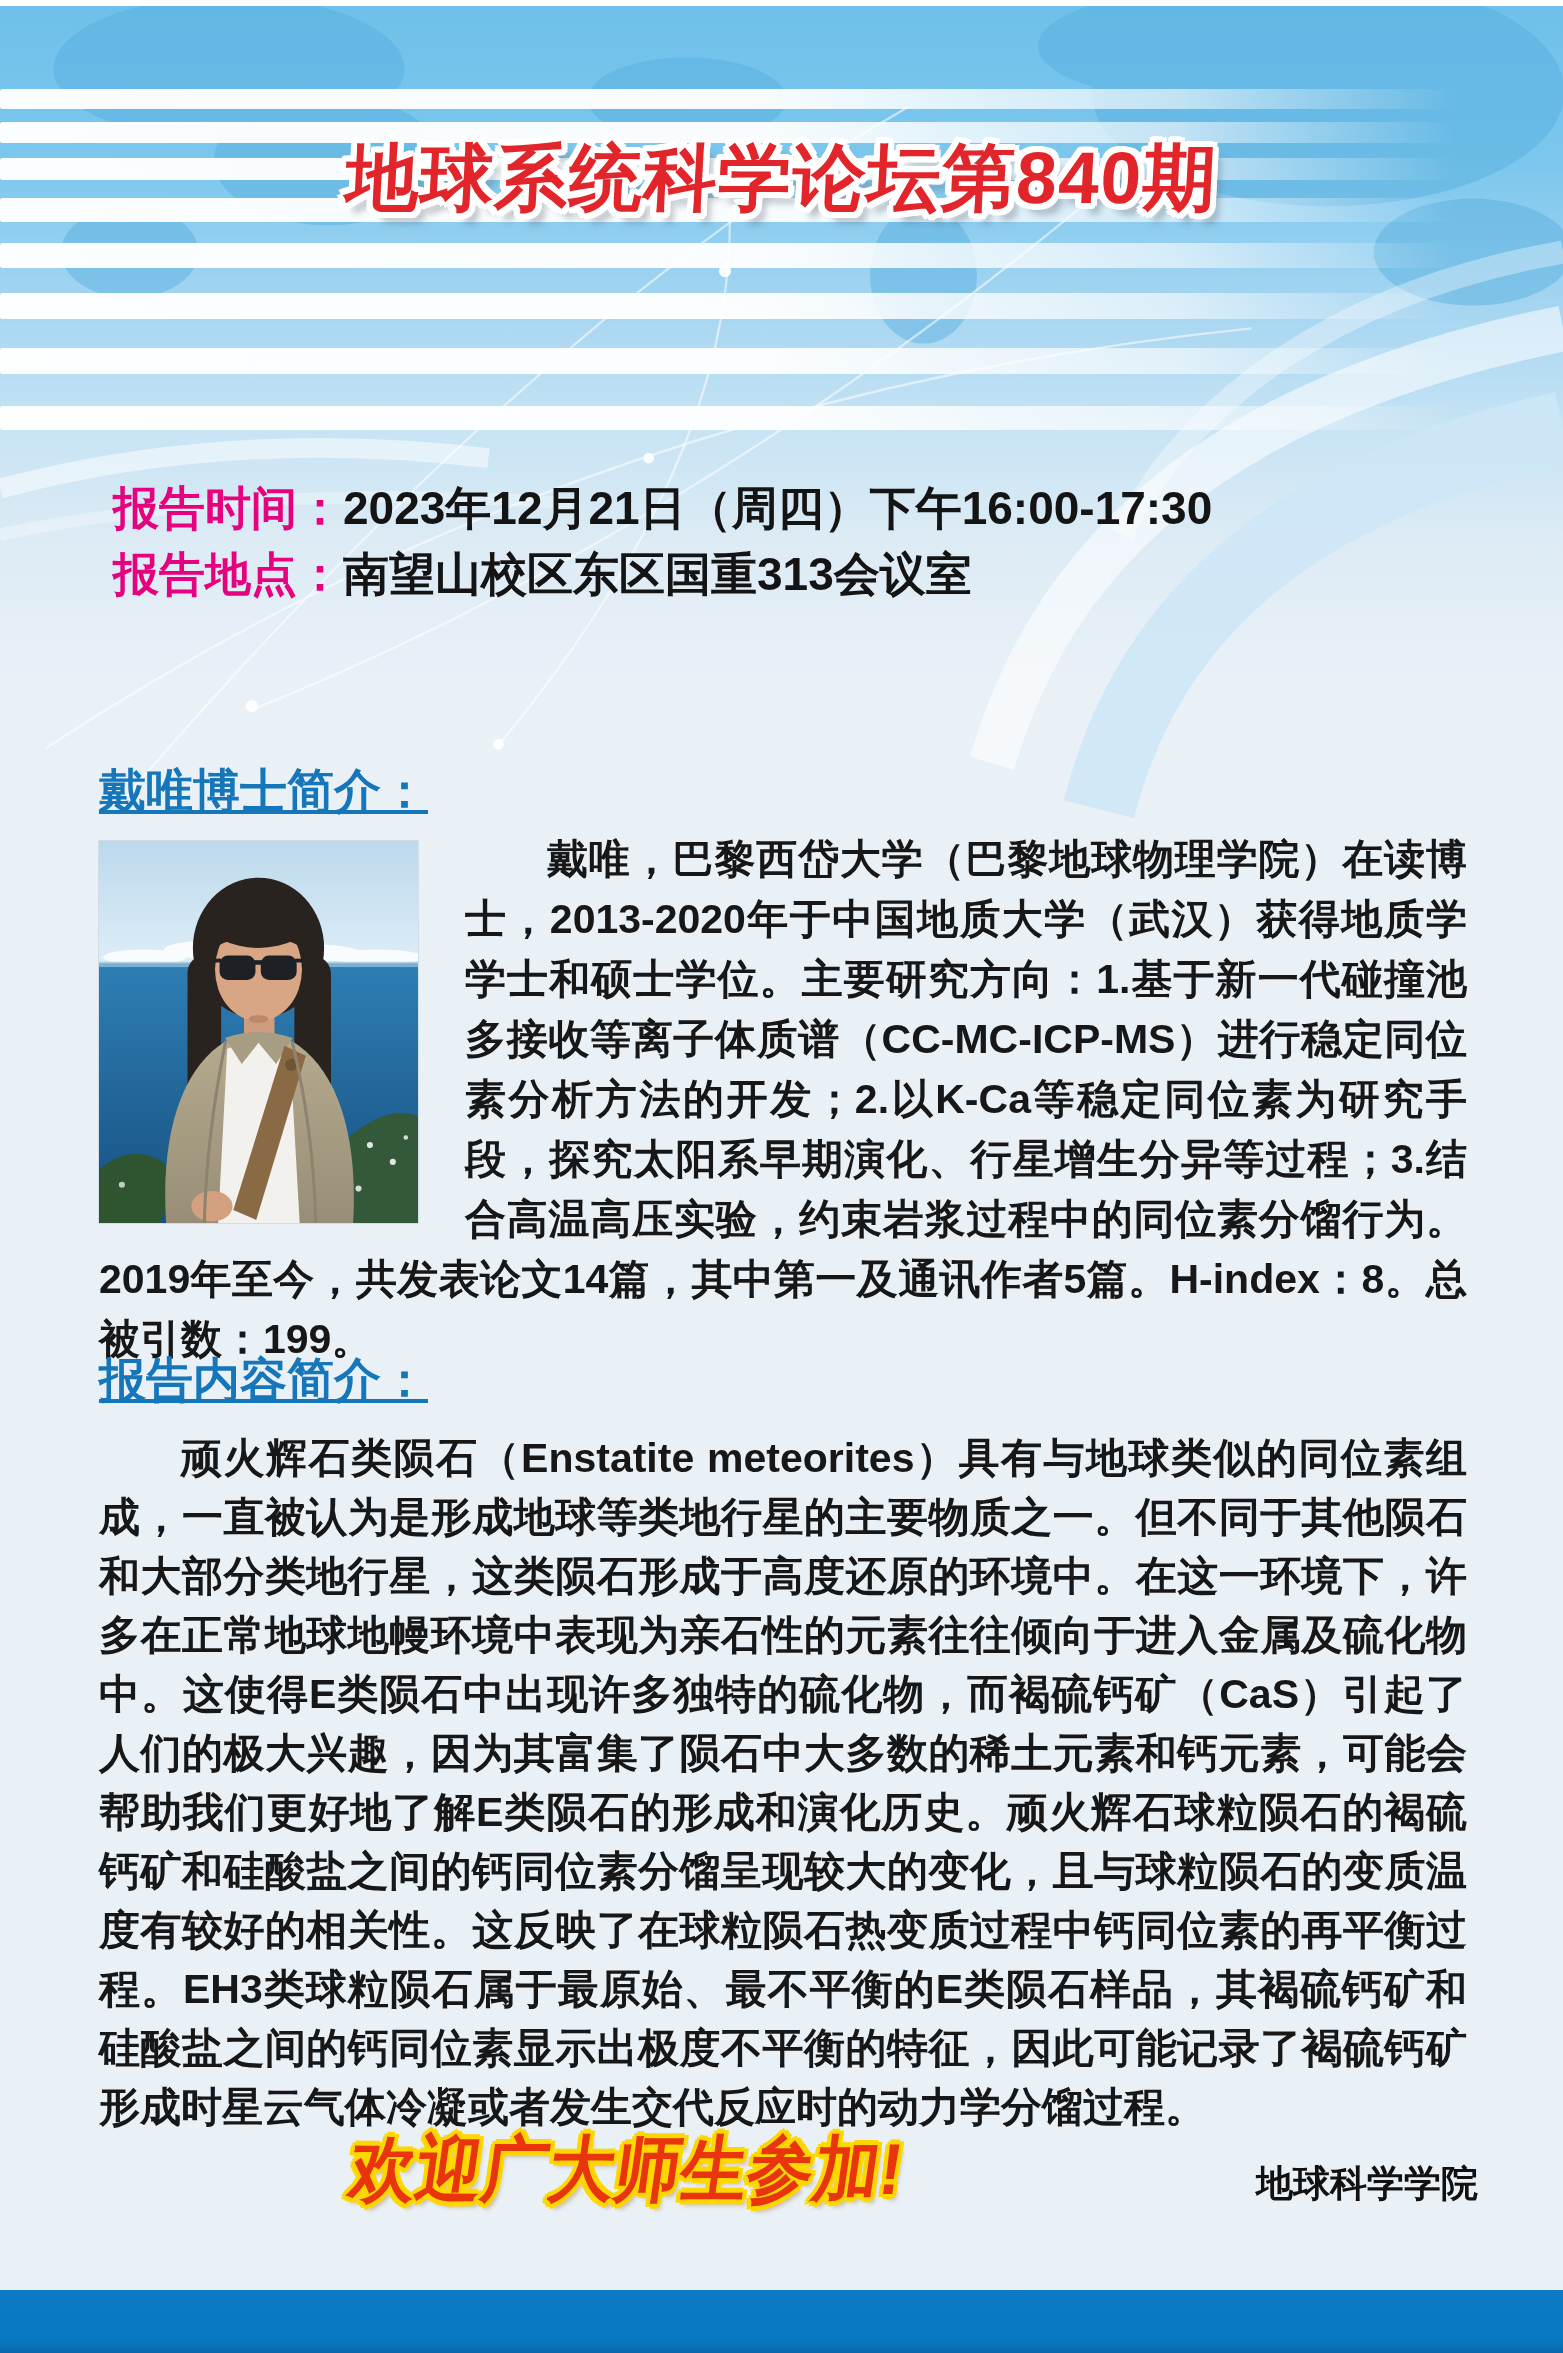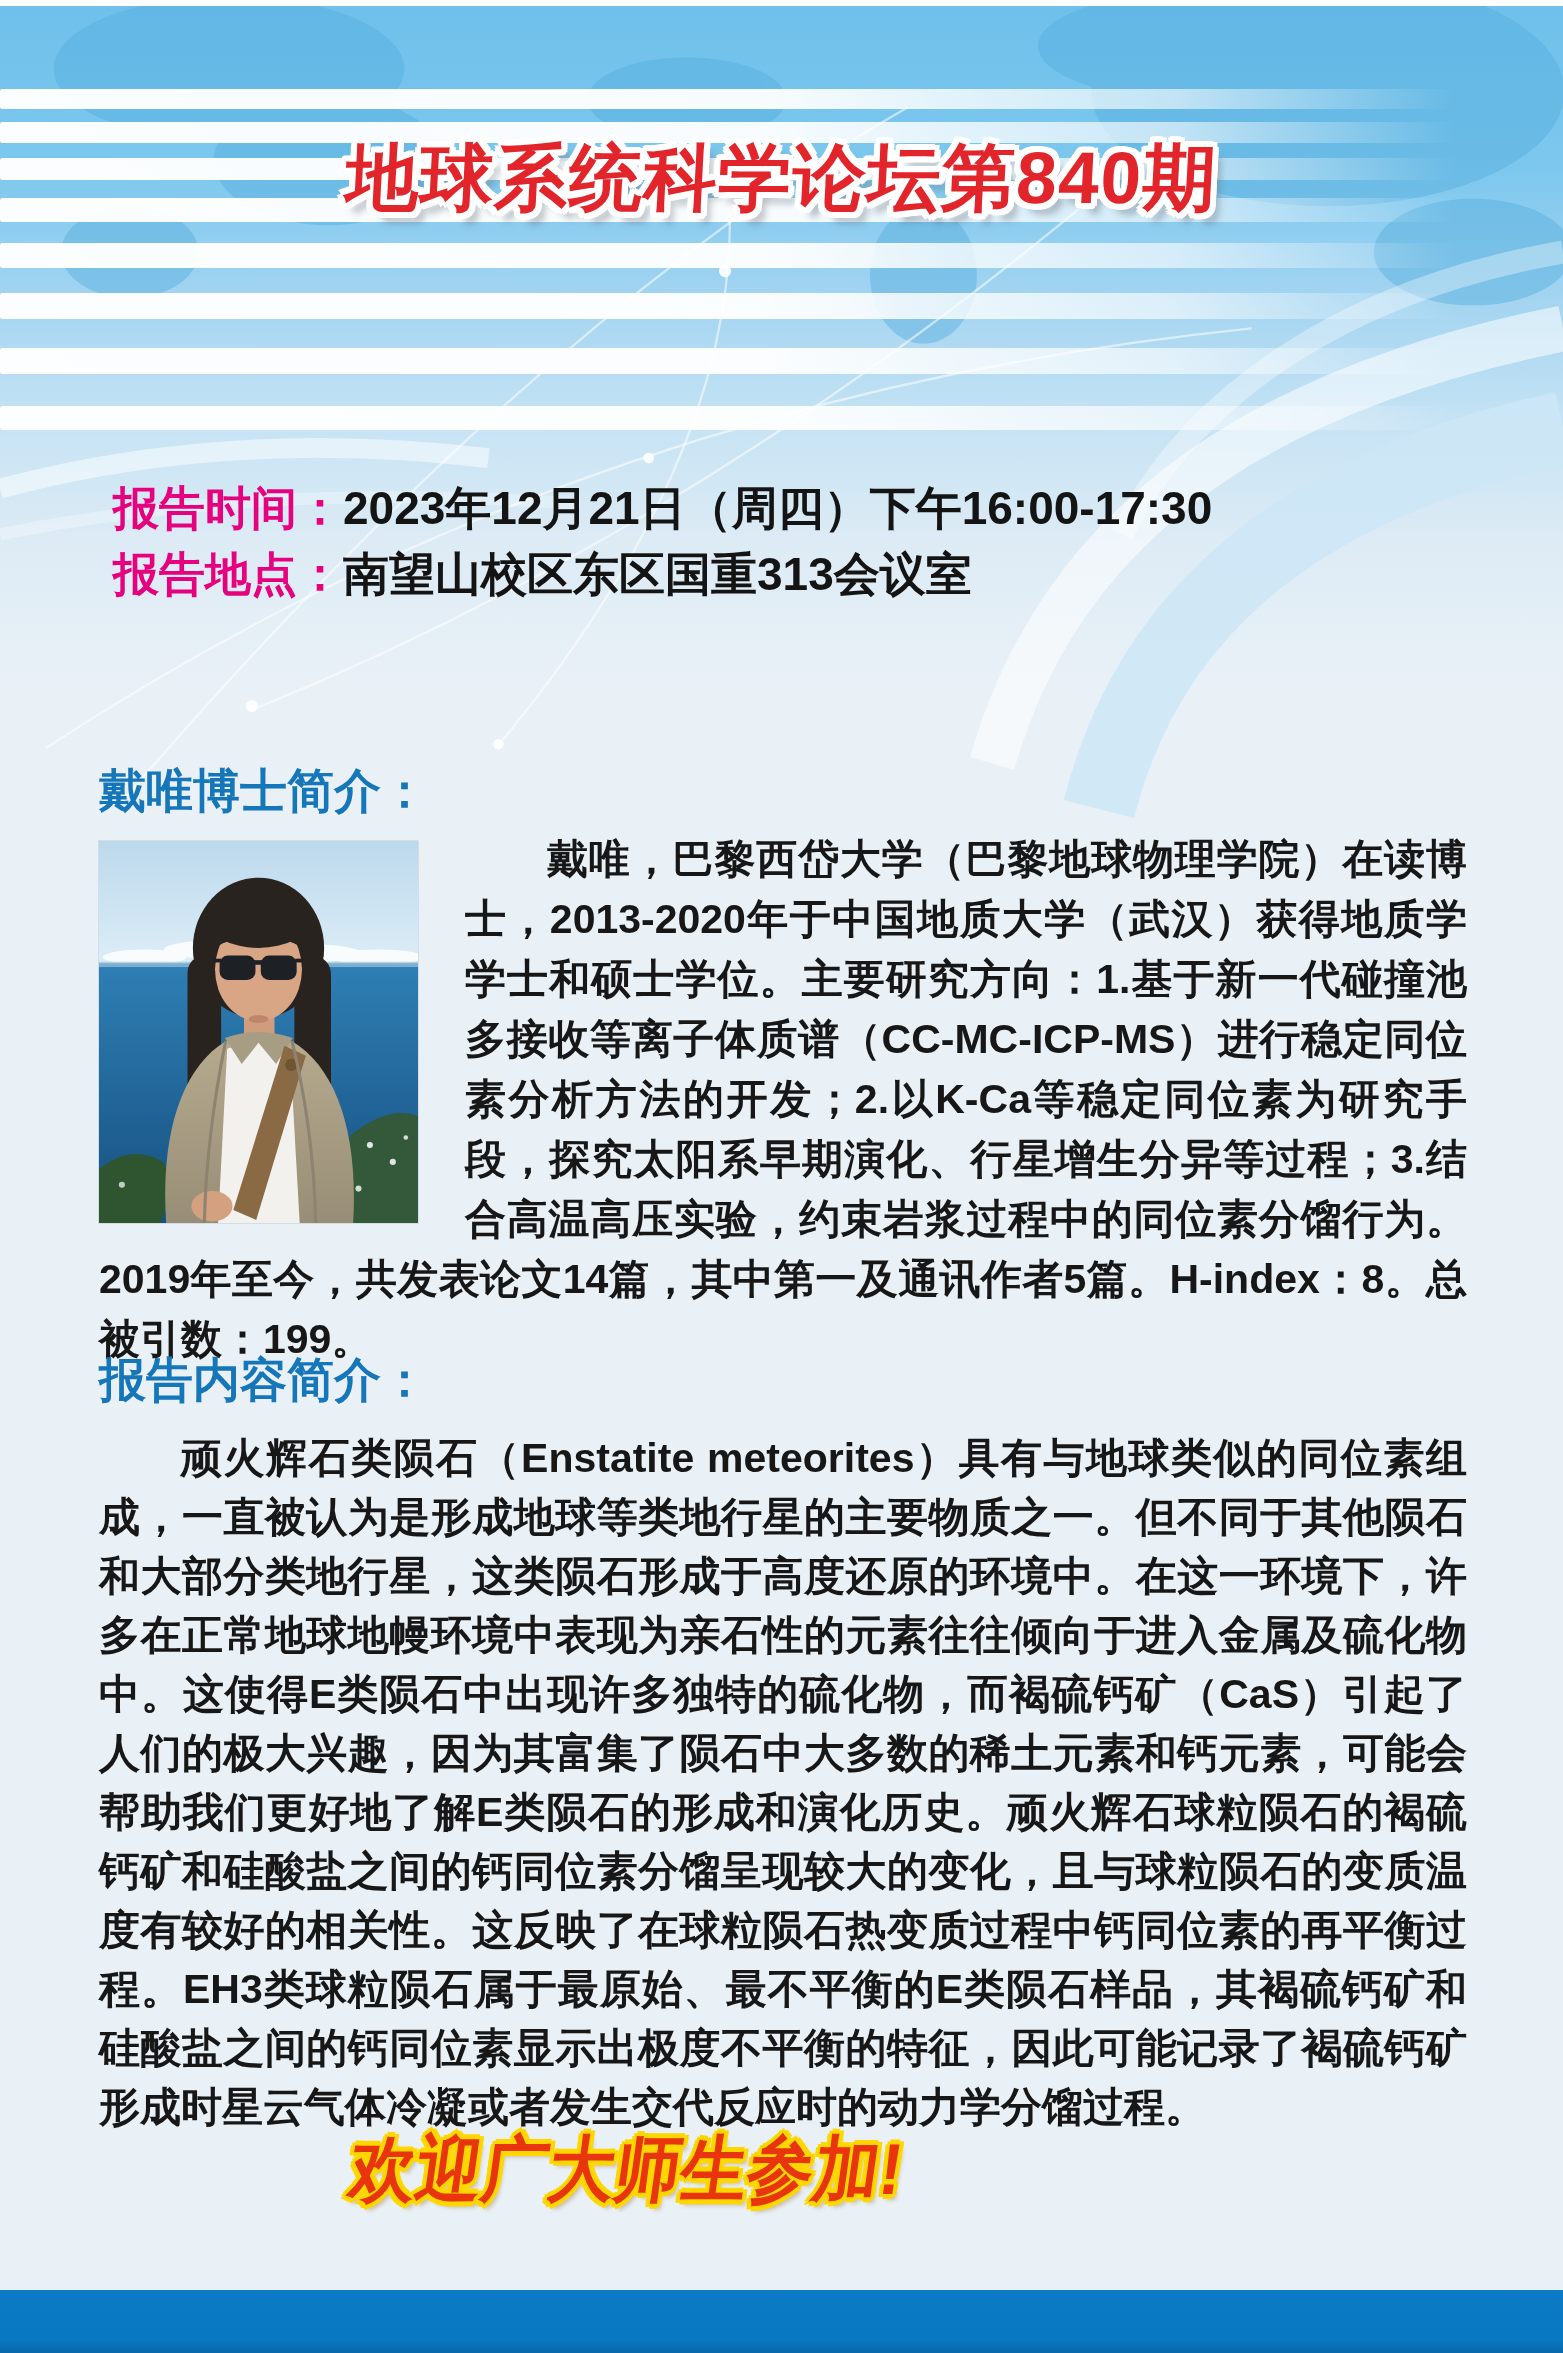--- a/index.html
+++ b/index.html
@@ -42,21 +42,21 @@
     position:absolute;top:281px;left:99px;width:1366px;
     font-size:44px;font-weight:bold;color:#171717;
     line-height:74px;text-indent:2em;text-align:justify;margin:0;
   }
   .details{position:absolute;top:475px;left:113px;width:1374px;}
   .detail-row{line-height:66px;font-size:46px;font-weight:bold;white-space:nowrap;}
   .detail-label{display:inline-block;min-width:223px;color:#e6017f;}
   .detail-value{color:#141414;}
 
   .section-heading{
-    position:absolute;left:99px;font-size:47px;font-weight:bold;color:#1676ba;margin:0;
+    position:absolute;left:99px;font-size:47px;font-weight:bold;color:#1676ba;margin:0;text-decoration:underline;
   }
   .bio-heading{top:760px;}
   .content-heading{top:1349px;}
 
   .bio{
     position:absolute;top:829px;left:99px;width:1368px;
     font-size:41px;font-weight:bold;color:#171717;
     line-height:60px;text-align:justify;text-indent:2em;margin:0;
   }
   .photo{
@@ -211,17 +211,18 @@
     </svg><span>戴唯，巴黎西岱大学（巴黎地球物理学院）在读博士，2013-2020年于中国地质大学（武汉）获得地质学学士和硕士学位。主要研究方向：1.基于新一代碰撞池多接收等离子体质谱（CC-MC-ICP-MS）进行稳定同位素分析方法的开发；2.以K-Ca等稳定同位素为研究手段，探究太阳系早期演化、行星增生分异等过程；3.结合高温高压实验，约束岩浆过程中的同位素分馏行为。2019年至今，共发表论文14篇，其中第一及通讯作者5篇。H-index：8。总被引数：199。</span>
   </p>
 
   <h2 class="section-heading content-heading">报告内容简介：</h2>
 
   <p class="content">顽火辉石类陨石（Enstatite meteorites）具有与地球类似的同位素组成，一直被认为是形成地球等类地行星的主要物质之一。但不同于其他陨石和大部分类地行星，这类陨石形成于高度还原的环境中。在这一环境下，许多在正常地球地幔环境中表现为亲石性的元素往往倾向于进入金属及硫化物中。这使得E类陨石中出现许多独特的硫化物，而褐硫钙矿（CaS）引起了人们的极大兴趣，因为其富集了陨石中大多数的稀土元素和钙元素，可能会帮助我们更好地了解E类陨石的形成和演化历史。顽火辉石球粒陨石的褐硫钙矿和硅酸盐之间的钙同位素分馏呈现较大的变化，且与球粒陨石的变质温度有较好的相关性。这反映了在球粒陨石热变质过程中钙同位素的再平衡过程。EH3类球粒陨石属于最原始、最不平衡的E类陨石样品，其褐硫钙矿和硅酸盐之间的钙同位素显示出极度不平衡的特征，因此可能记录了褐硫钙矿形成时星云气体冷凝或者发生交代反应时的动力学分馏过程。</p>
 
   <div class="welcome">欢迎广大师生参加!</div>
 
   <div class="footer-block">
+    <div>地球科学学院</div>
   </div>
 
   <div class="bottom-bar"></div>
 </div>
 
 
 </body></html>

